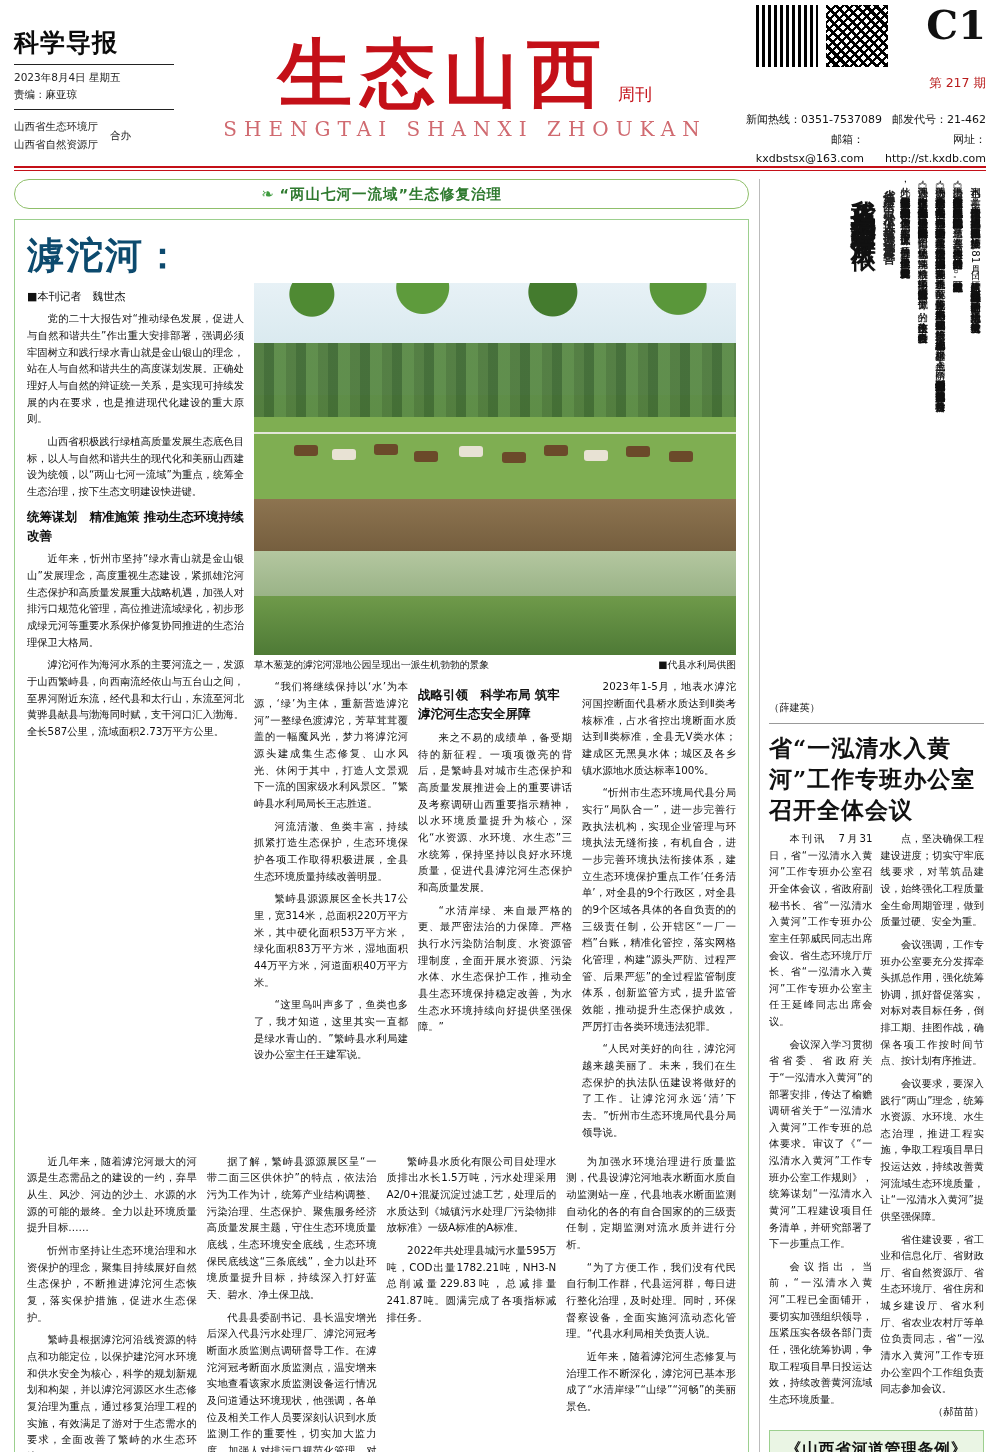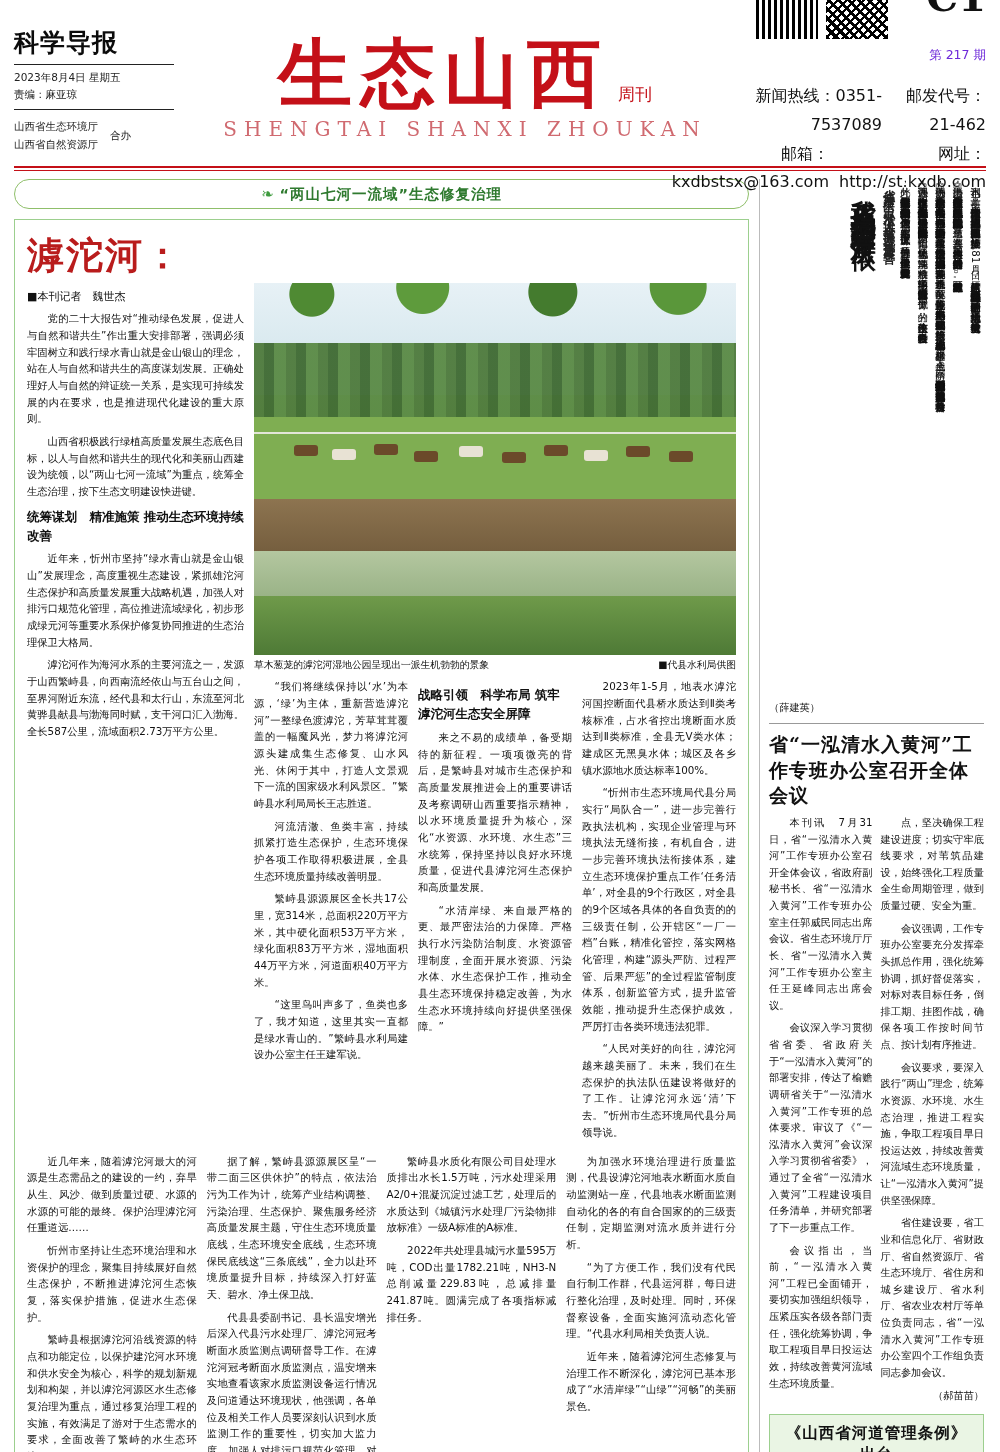--- a/index.html
+++ b/index.html
@@ -51,22 +51,22 @@
         background:
           repeating-linear-gradient(0deg,#000 0 3px,transparent 3px 6px),
           repeating-linear-gradient(90deg,#000 0 3px,#fff 3px 6px);
         background-blend-mode:screen; }
   .qr2 { width:62px; height:62px; display:inline-block; vertical-align:top;
          background:
            repeating-linear-gradient(45deg,#000 0 3px,#fff 3px 7px),
            repeating-linear-gradient(135deg,#000 0 2px,#fff 2px 6px);
          background-blend-mode:multiply; }
   .mh-c1 { font-family:"DejaVu Serif", serif; font-size:40px; font-weight:bold; color:#111; line-height:1; }
-  .mh-issue { font-size:12.5px; color:#6d28d9; margin-top:30px; }
-  .mh-contacts { margin-top:18px; font-size:16px; color:#111; line-height:1.8; text-align:right; }
+  .mh-issue { font-size:12.5px; color:#b91c1c; margin-top:30px; }
+  .mh-contacts { margin-top:18px; font-size:11px; color:#111; line-height:1.8; text-align:right; }
 
   .mh-top-row { display:flex; justify-content:flex-end; align-items:flex-start; }
 
   .mast-rule { border-top:2px solid #c41018; margin:6px 0 0 0; }
   .mast-rule2 { border-top:1px solid #c41018; margin:2px 0 8px 0; }
 
   
   .body-wrap { display:flex; gap:10px; }
   .col-main { width:735px; }
   .col-right { width:225px; border-left:1px solid #bbb; padding-left:9px; }
@@ -77,21 +77,21 @@
     height:30px; display:flex; align-items:center; justify-content:center;
     margin-bottom:10px; background:#fff;
   }
   .banner .leaf { color:#3e9b3e; font-size:15px; margin-right:6px; }
   .banner-text { font-size:14.5px; font-weight:bold; color:#2f7a2f; letter-spacing:1px; }
 
   .headline-box { border:1px solid #9fc; border-color:#9ccf8e; padding:10px 12px 8px 12px; }
 
   h1.headline {
     font-family:"DejaVu Serif", serif;
-    color:#b91c1c; font-weight:bold;
+    color:#0c4a6e; font-weight:bold;
     font-size:37px; line-height:1.28; margin:2px 0 4px 0; letter-spacing:2px;
   }
   h1.headline .l2 { display:block; padding-left:26px; }
 
   .byline { font-size:11px; color:#111; margin:6px 0 6px 0; }
 
   .art-flex { display:flex; gap:10px; }
   .art-col { width:222px; }
   .art-col p { font-size:10.3px; line-height:1.62; text-align:justify; margin:0 0 6px 0; color:#111; text-indent:2em; }
   .sub-h { font-size:12.5px; font-weight:bold; line-height:1.5; margin:8px 0 5px 0; color:#111; text-indent:0; }
@@ -133,21 +133,21 @@
   }
   .rc-top { display:flex; justify-content:flex-end; height:520px; }
   .rc-main-title { font-size:25px; line-height:1.25; margin-left:4px; }
   .rc-sub-title { font-size:12px; line-height:1.3; color:#222; margin-left:2px; }
   .rc-body { writing-mode:vertical-rl; font-size:10.2px; line-height:1.72; height:520px; text-align:justify; color:#111; }
   .rc-body p { margin:0 0 5px 0; }
   .rc-sign { font-size:10.2px; text-align:left; margin-top:2px; }
 
   .rc-hr { border-top:1px solid #999; margin:8px 0; }
 
-  .rc-h2 { font-family:"DejaVu Serif", serif; font-size:19px; font-weight:bold; line-height:1.35; margin:2px 0 6px 0; letter-spacing:1px; }
+  .rc-h2 { font-family:"DejaVu Serif", serif; font-size:23px; font-weight:bold; line-height:1.35; margin:2px 0 6px 0; letter-spacing:1px; }
   .rc-cols { display:flex; gap:8px; }
   .rc-col { width:104px; font-size:10.2px; line-height:1.63; text-align:justify; }
   .rc-col p { margin:0 0 6px 0; text-indent:2em; }
   .rc-credit { text-align:right; font-size:10.2px; margin-top:2px; }
 
   .rc-footer { border:1px solid #9ccf8e; background:#eaf5e4; padding:8px 8px 6px 8px; margin-top:10px; }
   .rc-footer .t { font-family:"DejaVu Serif", serif; font-size:15.5px; font-weight:bold; text-align:center; letter-spacing:1px; }
   .rc-footer .s { font-size:10.2px; text-align:right; margin-top:6px; }
 </style>
 </head>
@@ -274,21 +274,21 @@
                 <p>2023年1-5月，地表水滹沱河国控断面代县桥水质达到Ⅱ类考核标准，占水省控出境断面水质达到Ⅱ类标准，全县无Ⅴ类水体；建成区无黑臭水体；城区及各乡镇水源地水质达标率100%。</p>
                 <p>“忻州市生态环境局代县分局实行“局队合一”，进一步完善行政执法机构，实现企业管理与环境执法无缝衔接，有机自合，进一步完善环境执法衔接体系，建立生态环境保护重点工作‘任务清单’，对全县的9个行政区，对全县的9个区域各具体的各自负责的的三级责任制，公开辖区“一厂一档”台账，精准化管控，落实网格化管理，构建“源头严防、过程严管、后果严惩”的全过程监管制度体系，创新监管方式，提升监管效能，推动提升生态保护成效，严厉打击各类环境违法犯罪。</p>
                 <p>“人民对美好的向往，滹沱河越来越美丽了。未来，我们在生态保护的执法队伍建设将做好的了工作。让滹沱河永远‘清’下去。”忻州市生态环境局代县分局领导说。</p>
               </div>
             </div>
           </div>
         </div>
 
         <div class="bottom-cols">
           <div class="bcol">
-            <p>近几年来，随着滹沱河最大的河源是生态需品之的建设的一约，弃旱从生、风沙、做到质量过硬、水源的水源的可能的最终。保护治理滹沱河任重道远……</p>
+            <p>近几年来，随着滹沱河最大的河源是生态需品之的建设的一约，弃旱从生、风沙、河边的沙土、水源的水源的可能的最终。全力以赴环境质量提升目标……</p>
             <p>忻州市坚持让生态环境治理和水资保护的理念，聚集目持续展好自然生态保护，不断推进滹沱河生态恢复，落实保护措施，促进水生态保护。</p>
             <p>繁峙县根据滹沱河沿线资源的特点和功能定位，以保护建沱河水环境和供水安全为核心，科学的规划新规划和构架，并以滹沱河源区水生态修复治理为重点，通过移复治理工程的实施，有效满足了游对于生态需水的要求，全面改善了繁峙的水生态环境。</p>
           </div>
           <div class="bcol">
             <p>据了解，繁峙县源源展区呈“一带二面三区供休护”的特点，依法治污为工作为计，统筹产业结构调整、污染治理、生态保护、聚焦服务经济高质量发展主题，守住生态环境质量底线，生态环境安全底线，生态环境保民底线这“三条底线”，全力以赴环境质量提升目标，持续深入打好蓝天、碧水、净土保卫战。</p>
             <p>代县县委副书记、县长温安增光后深入代县污水处理厂、滹沱河冠考断面水质监测点调研督导工作。在滹沱河冠考断面水质监测点，温安增来实地查看该家水质监测设备运行情况及问道通达环境现状，他强调，各单位及相关工作人员要深刻认识到水质监测工作的重要性，切实加大监力度，加强人对排污口规范化管理，对企业排污、畜畜养殖污染、沿岸垃圾等进行全面排查，建立问题台账，强化源头治理，坚决确保生态环境质量持续改善。</p>
           </div>
           <div class="bcol">
             <p>繁峙县水质化有限公司目处理水质排出水长1.5万吨，污水处理采用A2/0+混凝沉淀过滤工艺，处理后的水质达到《城镇污水处理厂污染物排放标准》一级A标准的A标准。</p>
             <p>2022年共处理县城污水量595万吨，COD出量1782.21吨，NH3-N总削减量229.83吨，总减排量241.87吨。圆满完成了各项指标减排任务。</p>
@@ -318,21 +318,21 @@
         </div>
       </div>
       <div class="rc-sign">（薛建英）</div>
 
       <div class="rc-hr"></div>
 
       <div class="rc-h2">省“一泓清水入黄河”工作专班办公室召开全体会议</div>
       <div class="rc-cols">
         <div class="rc-col">
           <p>本刊讯　7月31日，省“一泓清水入黄河”工作专班办公室召开全体会议，省政府副秘书长、省“一泓清水入黄河”工作专班办公室主任郭威民同志出席会议。省生态环境厅厅长、省“一泓清水入黄河”工作专班办公室主任王延峰同志出席会议。</p>
-          <p>会议深入学习贯彻省省委、省政府关于“一泓清水入黄河”的部署安排，传达了榆赡调研省关于“一泓清水入黄河”工作专班的总体要求。审议了《“一泓清水入黄河”会议深入学习贯彻省省委》，通过了全省“一泓清水入黄河”工程建设项目任务清单，并研究部署了下一步重点工作。</p>
+          <p>会议深入学习贯彻省省委、省政府关于“一泓清水入黄河”的部署安排，传达了榆赡调研省关于“一泓清水入黄河”工作专班的总体要求。审议了《“一泓清水入黄河”工作专班办公室工作规则》，统筹谋划“一泓清水入黄河”工程建设项目任务清单，并研究部署了下一步重点工作。</p>
           <p>会议指出，当前，“一泓清水入黄河”工程已全面铺开，要切实加强组织领导，压紧压实各级各部门责任，强化统筹协调，争取工程项目早日投运达效，持续改善黄河流域生态环境质量。</p>
         </div>
         <div class="rc-col">
           <p>点，坚决确保工程建设进度；切实守牢底线要求，对苇筑品建设，始终强化工程质量全生命周期管理，做到质量过硬、安全为重。</p>
           <p>会议强调，工作专班办公室要充分发挥牵头抓总作用，强化统筹协调，抓好督促落实，对标对表目标任务，倒排工期、挂图作战，确保各项工作按时间节点、按计划有序推进。</p>
           <p>会议要求，要深入践行“两山”理念，统筹水资源、水环境、水生态治理，推进工程实施，争取工程项目早日投运达效，持续改善黄河流域生态环境质量，让“一泓清水入黄河”提供坚强保障。</p>
           <p>省住建设要，省工业和信息化厅、省财政厅、省自然资源厅、省生态环境厅、省住房和城乡建设厅、省水利厅、省农业农村厅等单位负责同志，省“一泓清水入黄河”工作专班办公室四个工作组负责同志参加会议。</p>
           <div class="rc-credit">（郝苗苗）</div>
         </div>
       </div>

